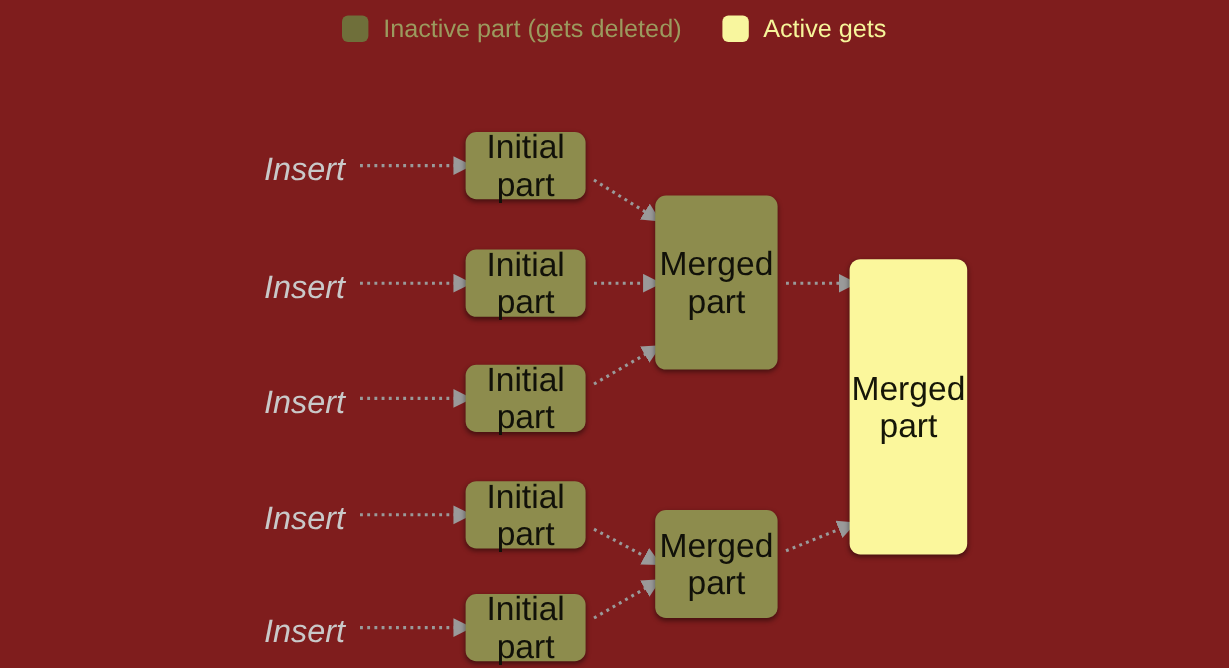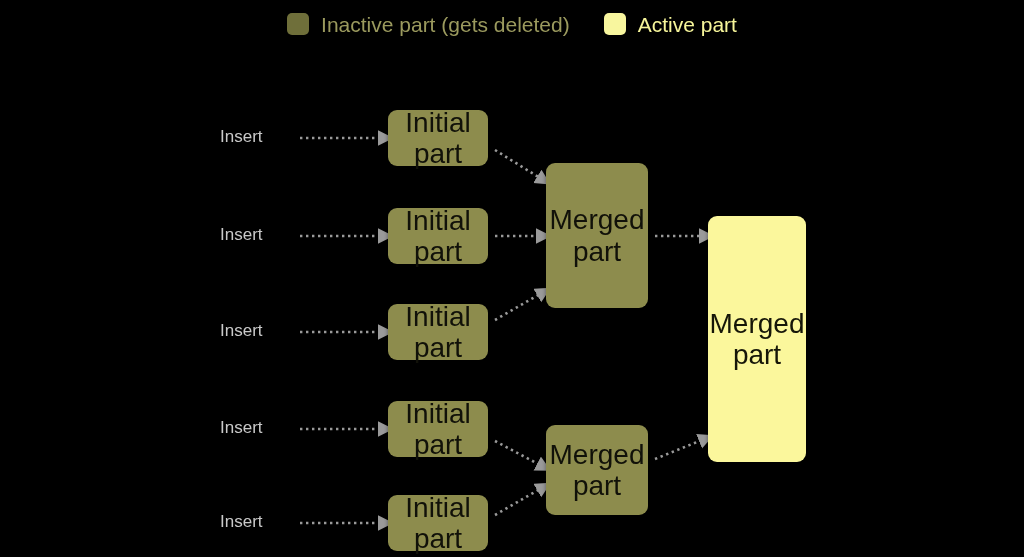--- a/index.html
+++ b/index.html
@@ -12,21 +12,21 @@
     height: 557px;
     overflow: hidden;
     font-family: "Liberation Sans", sans-serif;
     position: relative;
   }
   #stage {
     position: absolute;
     left: 0; top: 0;
     width: 1024px;
     height: 557px;
-    background: #000000;
+    background: #7f1d1d;
   }
 
   
   .legend {
     position: absolute;
     left: 0; top: 0;
     width: 1024px;
     height: 48px;
     display: flex;
     align-items: center;
@@ -70,23 +70,24 @@
     box-shadow: 0 2px 4px rgba(0,0,0,0.45);
   }
   .node.inactive { background: #8d8c4d; }
   .node.active   { background: #fbf79c; color: #161608; }
   .node .txt { display: block; }
 
   
   .insert-label {
     position: absolute;
     color: #c9c9c9;
-    font-size: 17px;
+    font-size: 27px;
     line-height: 1;
     white-space: nowrap;
+    font-style: italic;
   }
 
   
   #arrows {
     position: absolute;
     left: 0; top: 0;
     width: 1024px;
     height: 557px;
     pointer-events: none;
   }
@@ -96,21 +97,21 @@
 
 <div id="stage">
 
   <div class="legend">
     <div class="legend-entry">
       <span class="swatch inactive"></span>
       <span class="legend-label inactive">Inactive part (gets deleted)</span>
     </div>
     <div class="legend-entry">
       <span class="swatch active"></span>
-      <span class="legend-label active">Active part</span>
+      <span class="legend-label active">Active gets</span>
     </div>
   </div>
 
   <svg id="arrows" viewBox="0 0 1024 557" xmlns="http://www.w3.org/2000/svg">
     <defs>
       <marker id="head" markerWidth="9" markerHeight="9" refX="1.2" refY="3" orient="auto" markerUnits="strokeWidth">
         <path d="M0,0 L0,6 L6,3 z" fill="#9a9a9a"></path>
       </marker>
     </defs>
     <g stroke="#9a9a9a" stroke-width="2.6" fill="none" stroke-dasharray="2.4 3.6" stroke-linecap="butt" marker-end="url(#head)">

